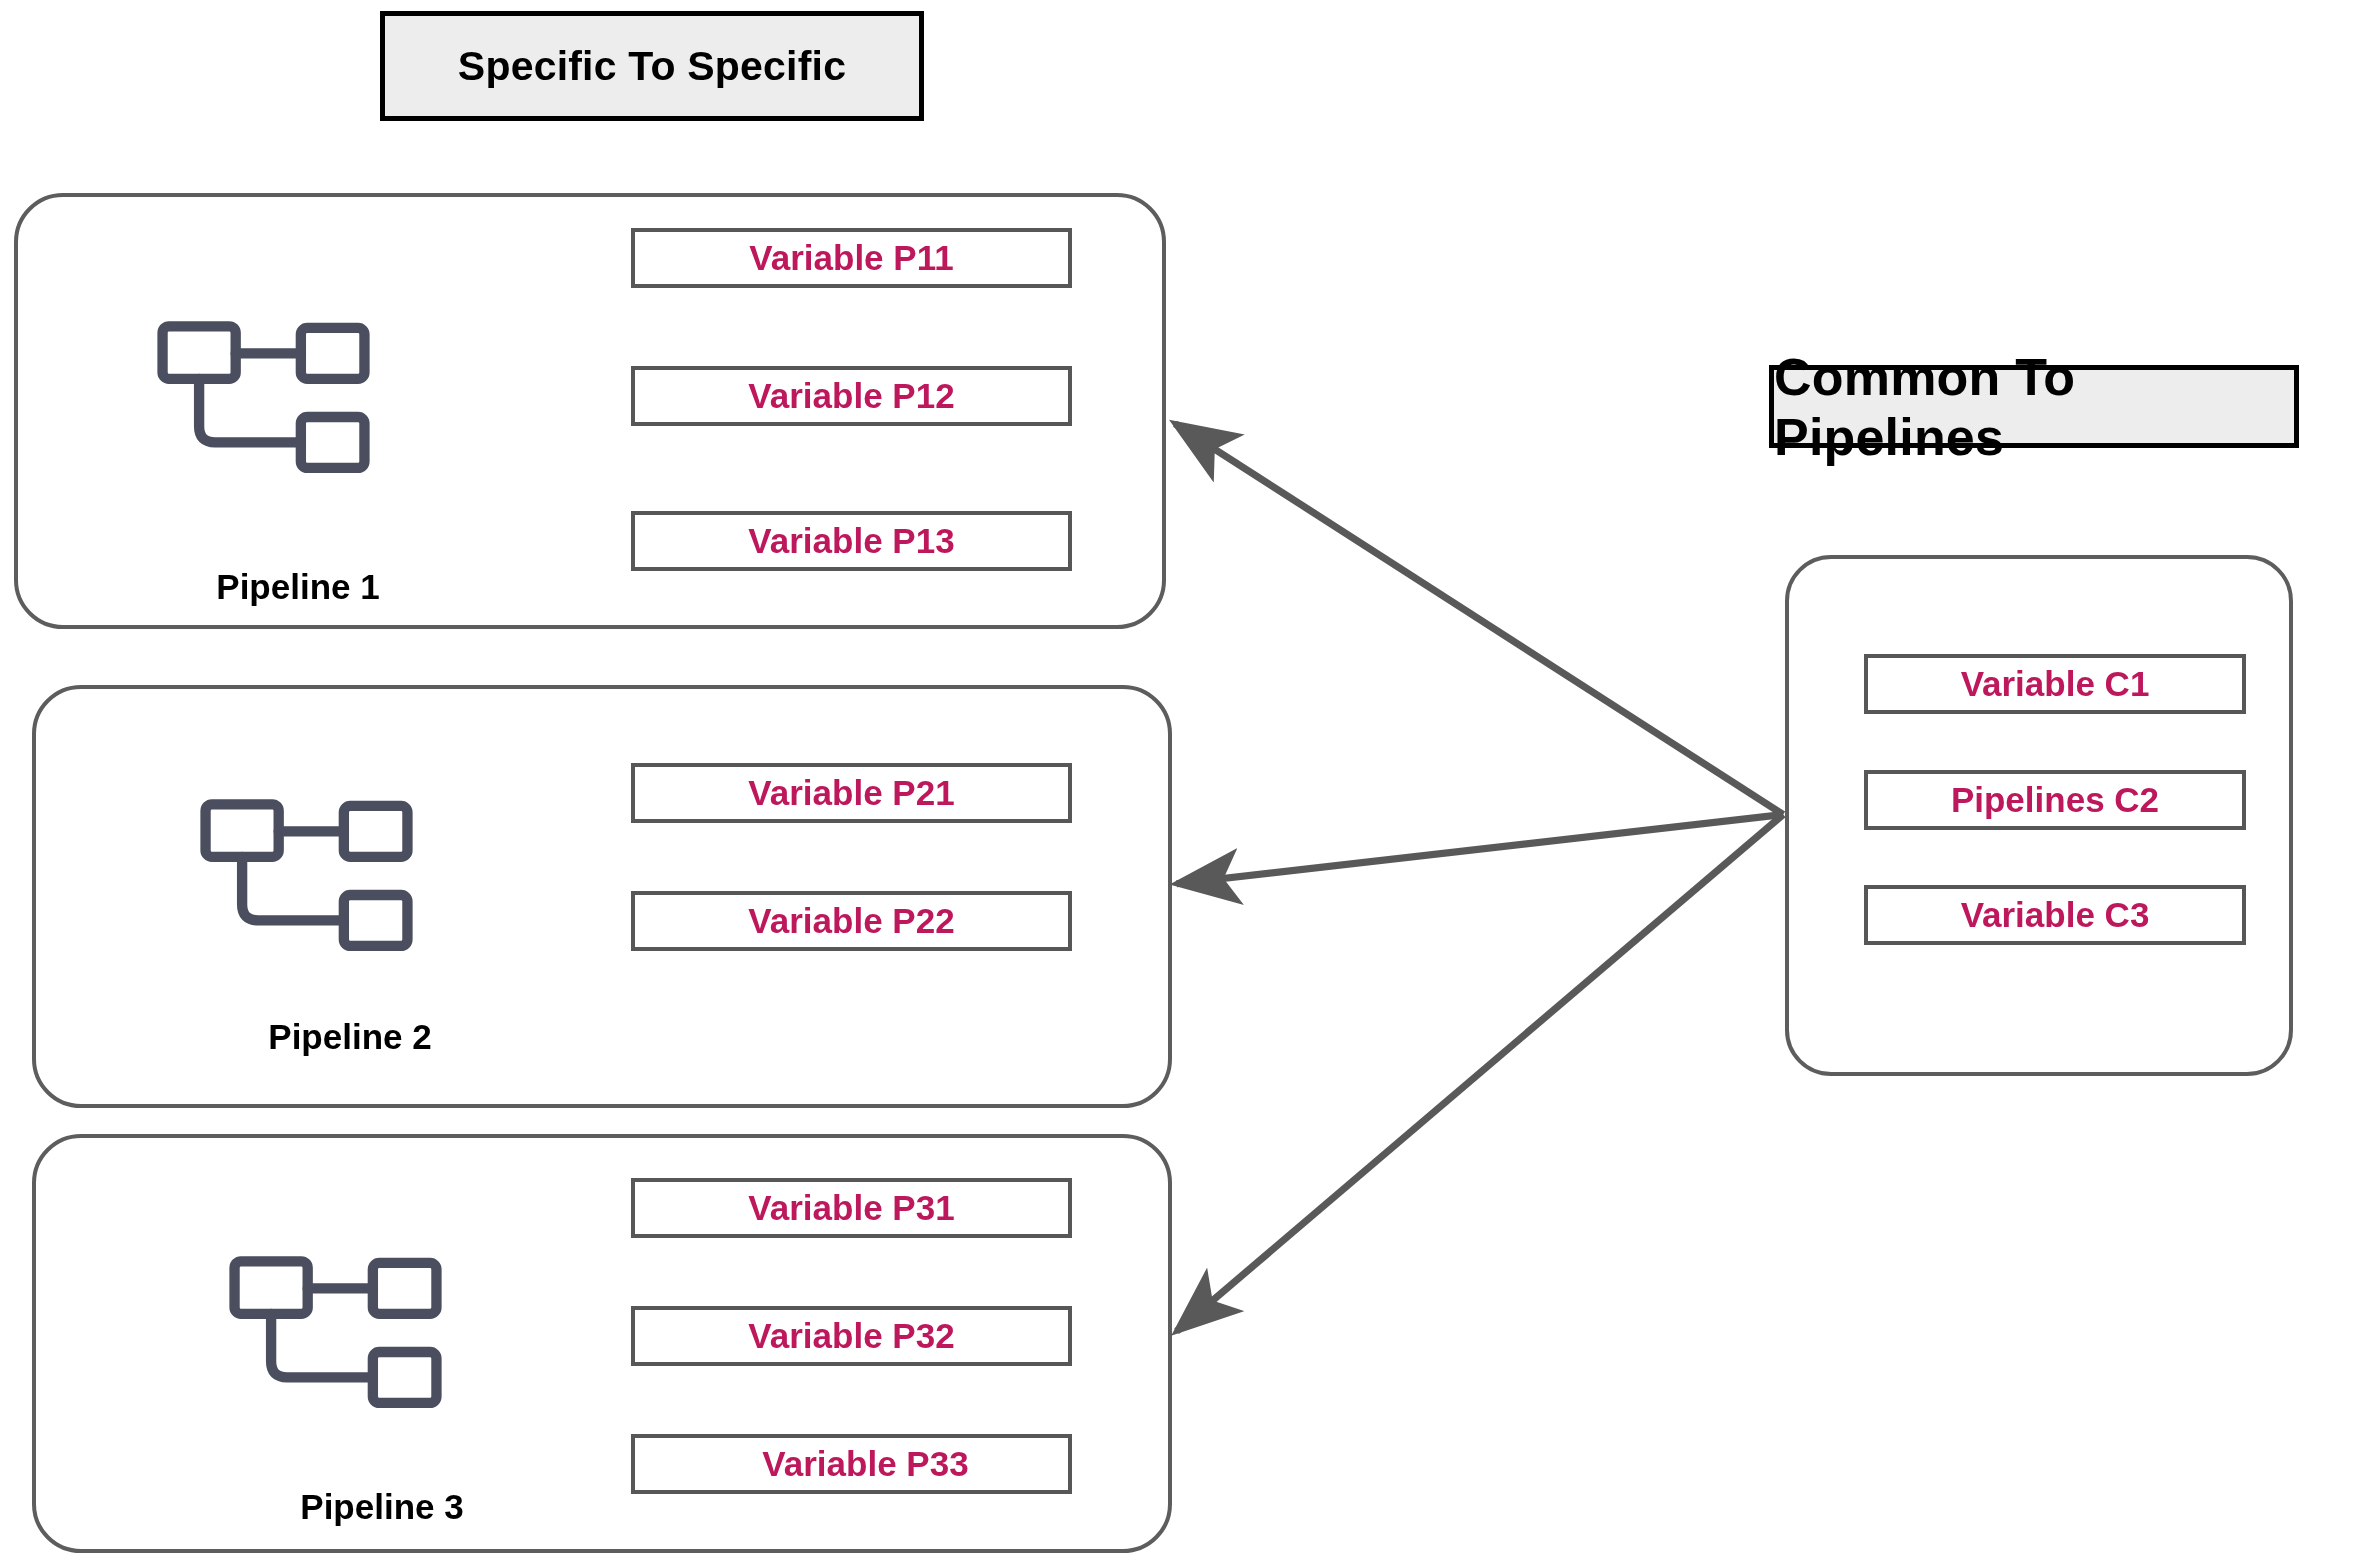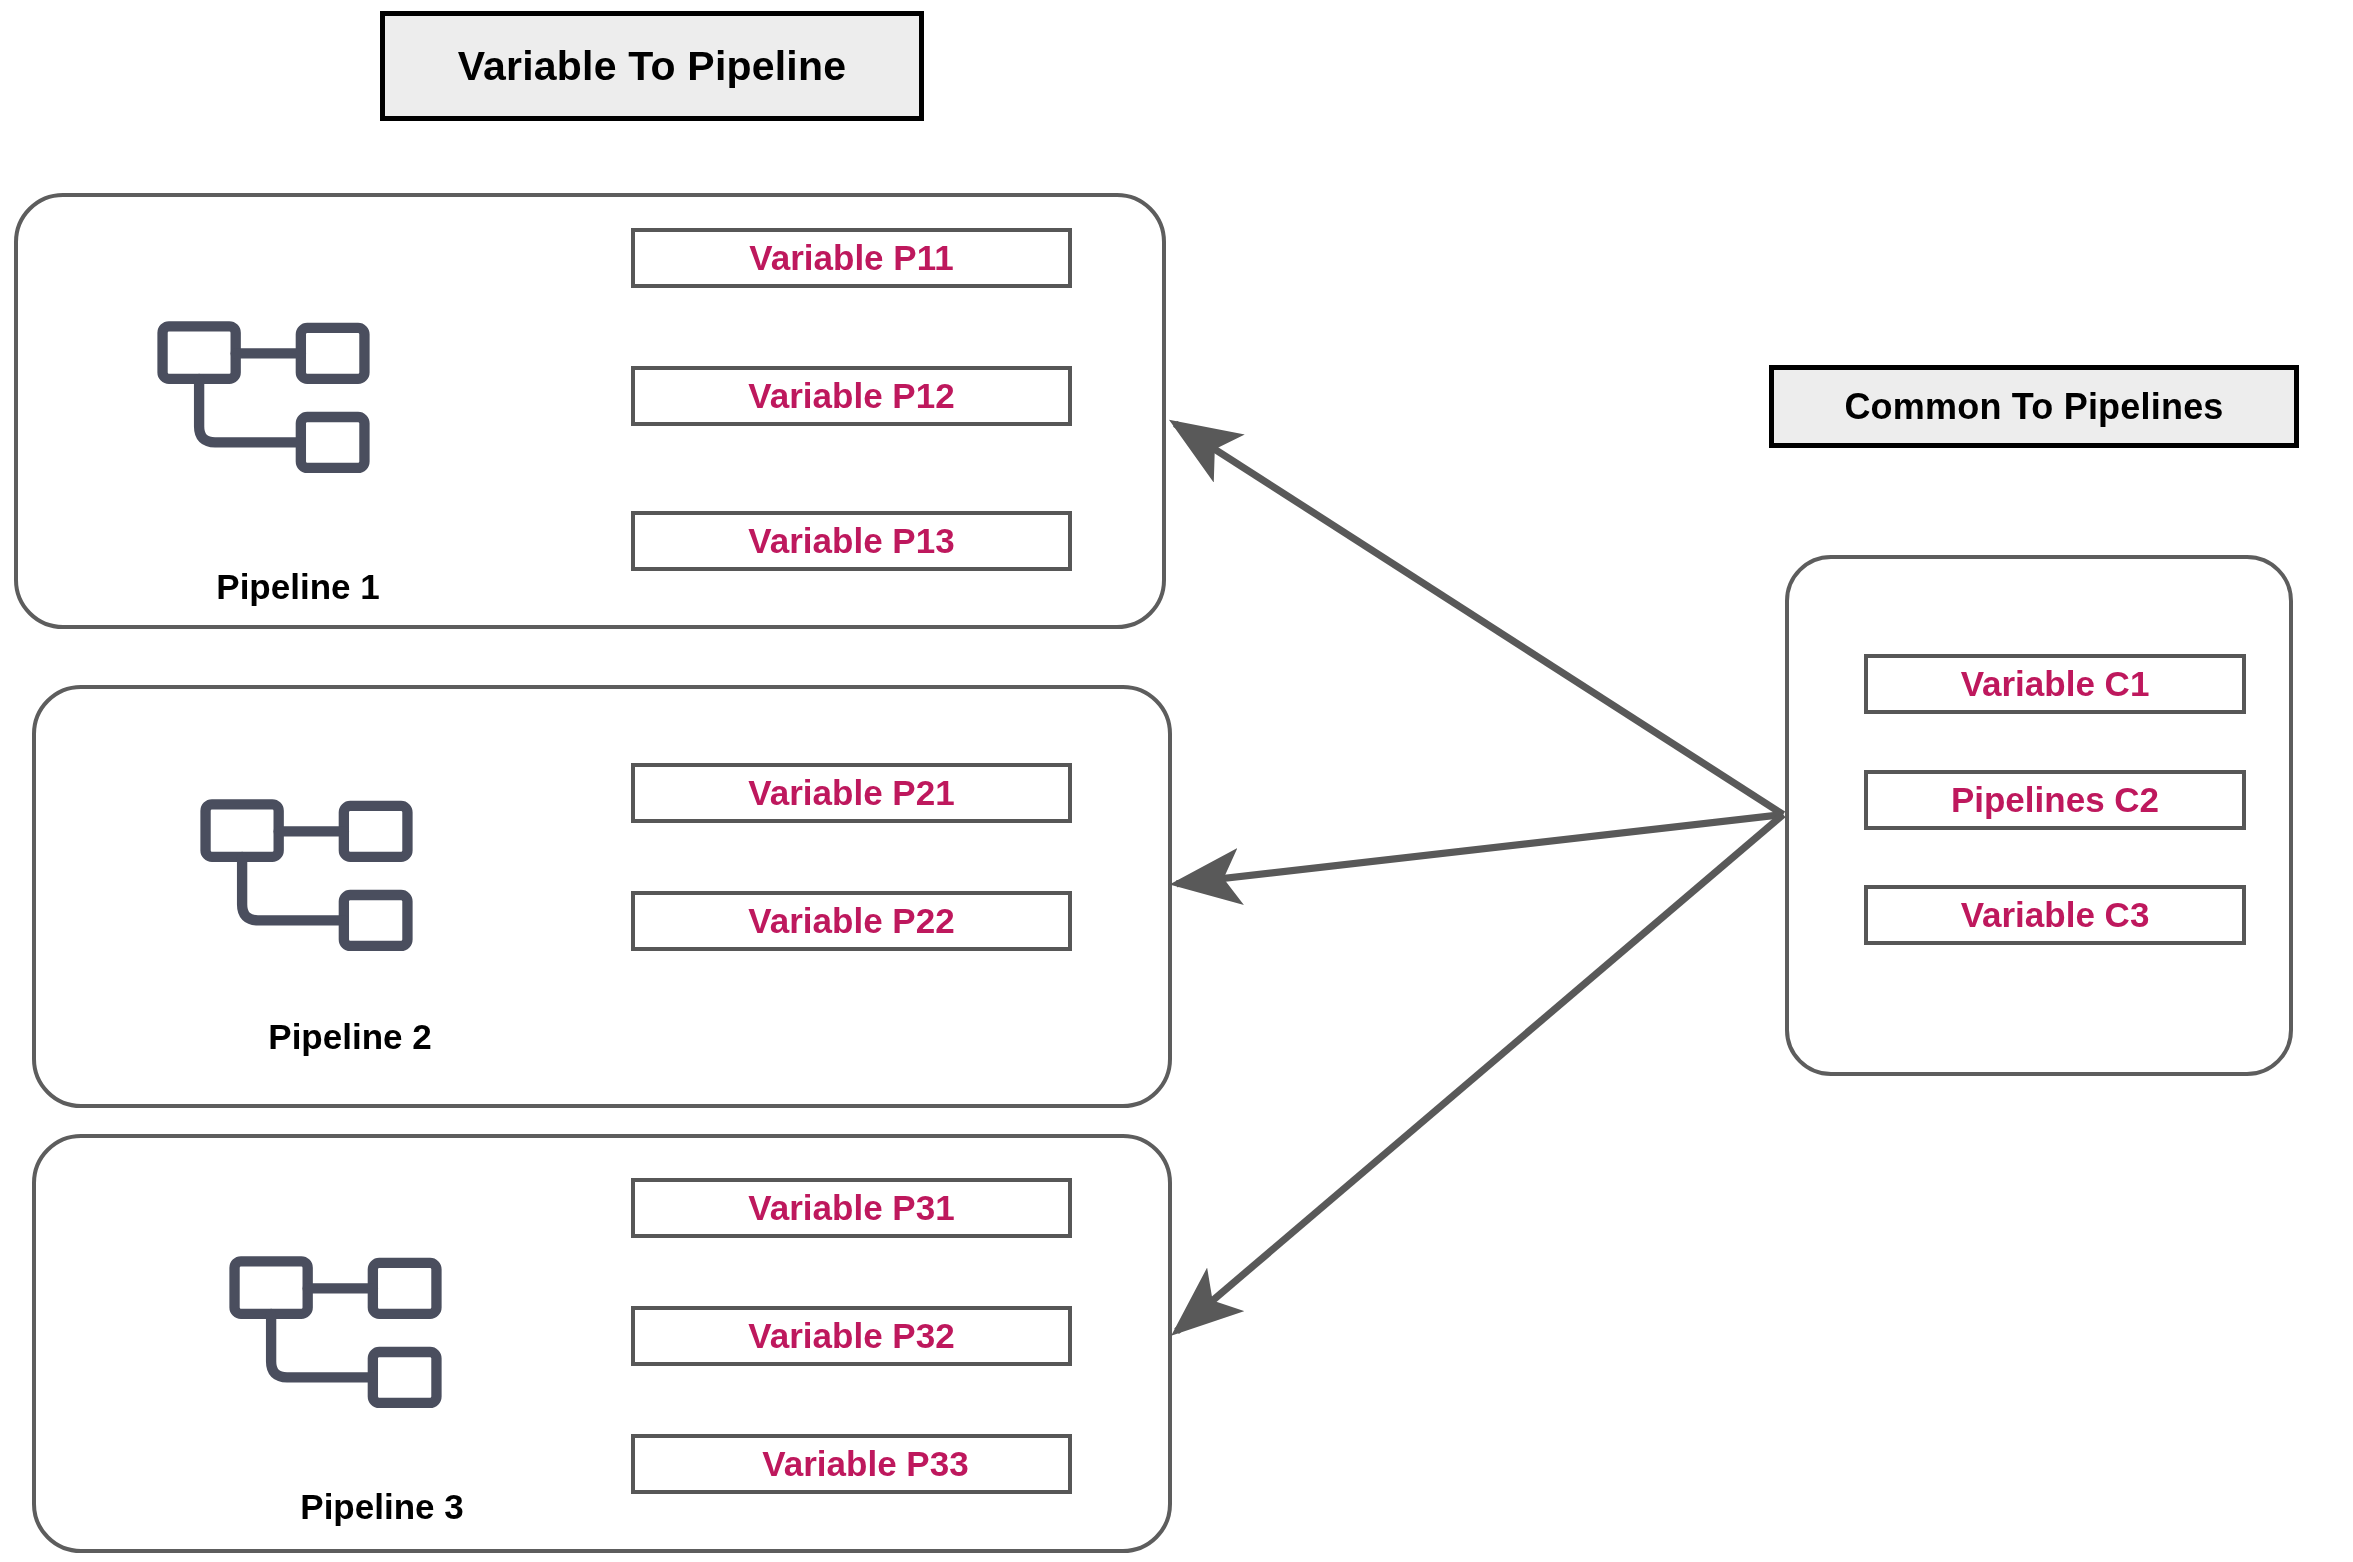--- a/index.html
+++ b/index.html
@@ -37,21 +37,21 @@
     top: 11px;
     width: 544px;
     height: 110px;
     font-size: 41px;
   }
   #legend-common {
     left: 1769px;
     top: 365px;
     width: 530px;
     height: 83px;
-    font-size: 36px;
+    font-size: 52px;
   }
 
   
   .panel {
     position: absolute;
     box-sizing: border-box;
     border: 4px solid #5d5d5d;
     border-radius: 49px;
     background: #ffffff;
   }
@@ -122,21 +122,21 @@
     width: 2354px;
     height: 1563px;
     pointer-events: none;
   }
 </style>
 </head>
 <body>
 
 <div id="canvas">
 
-  <div class="legend-box" id="legend-specific">Variable To Pipeline</div>
+  <div class="legend-box" id="legend-specific">Specific To Specific</div>
 
   <div class="legend-box" id="legend-common">Common To Pipelines</div>
 
   <div class="panel" id="panel-pipeline-1"></div>
 
   <div class="pipeline-icon" id="icon-pipeline-1">
     <svg viewBox="0 0 270 195" width="215" height="155" aria-hidden="true">
       <g fill="none" stroke="#4a4e5e" stroke-width="13" stroke-linecap="round" stroke-linejoin="round">
         <rect x="8" y="8" width="92" height="66" rx="8"></rect>
         <rect x="182" y="10" width="80" height="64" rx="8"></rect>

